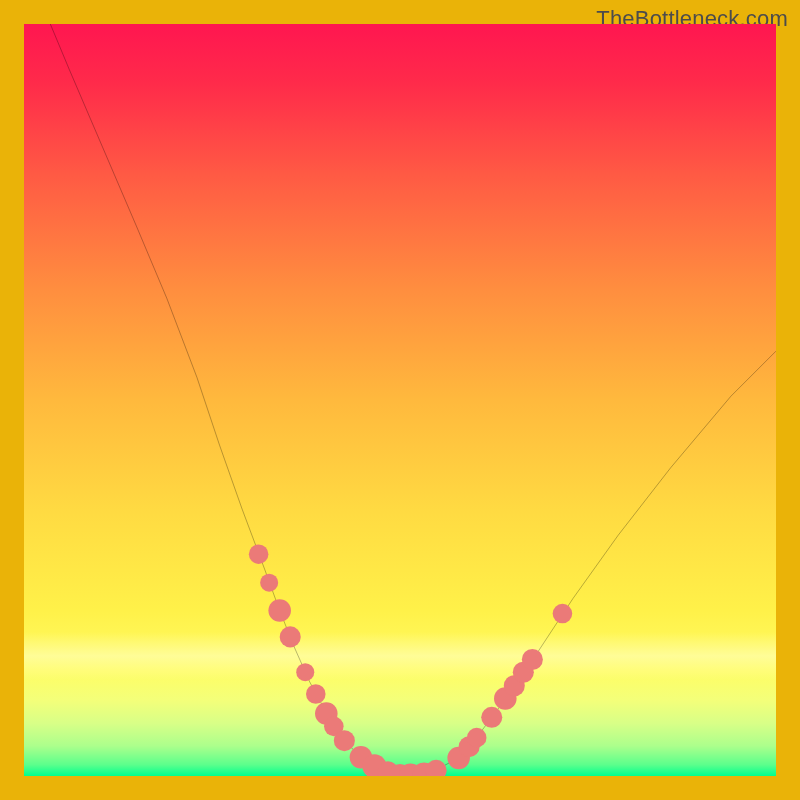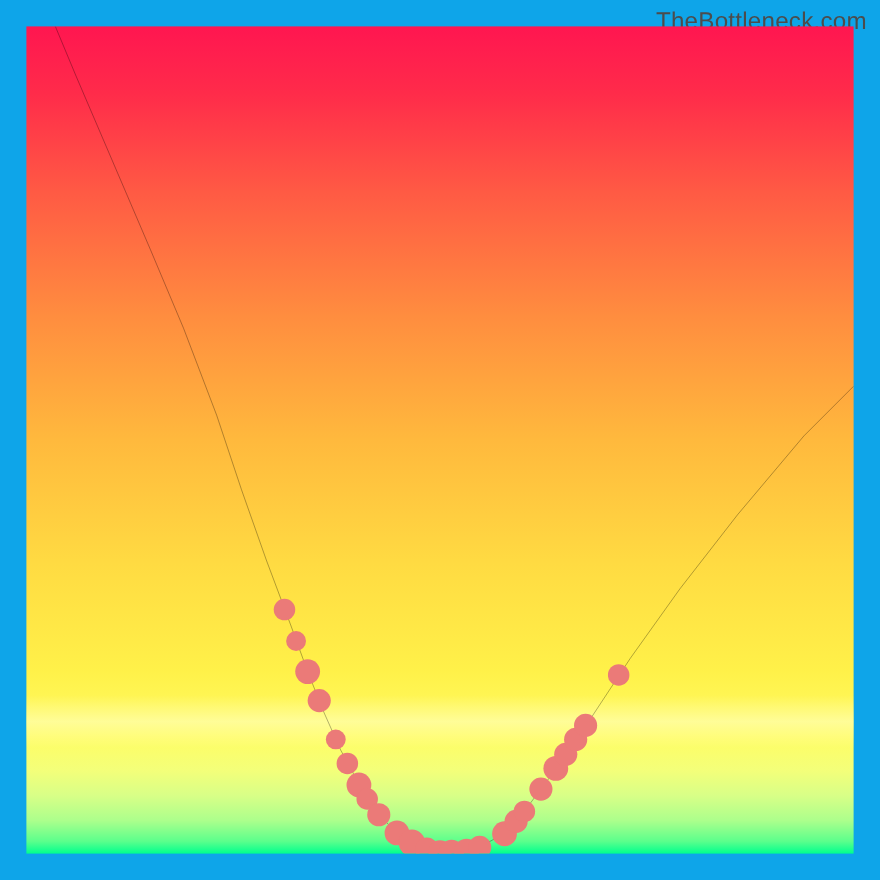--- a/index.html
+++ b/index.html
@@ -7,21 +7,21 @@
     padding: 0;
     width: 800px;
     height: 800px;
     background: #000;
     overflow: hidden;
   }
   .chart-wrap {
     position: relative;
     width: 800px;
     height: 800px;
-    background: #0ea5e9;
+    background: #eab308;
   }
   .plot-area {
     position: absolute;
     left: 24px;
     top: 24px;
     width: 752px;
     height: 752px;
   }
   
   .gradient-base {

